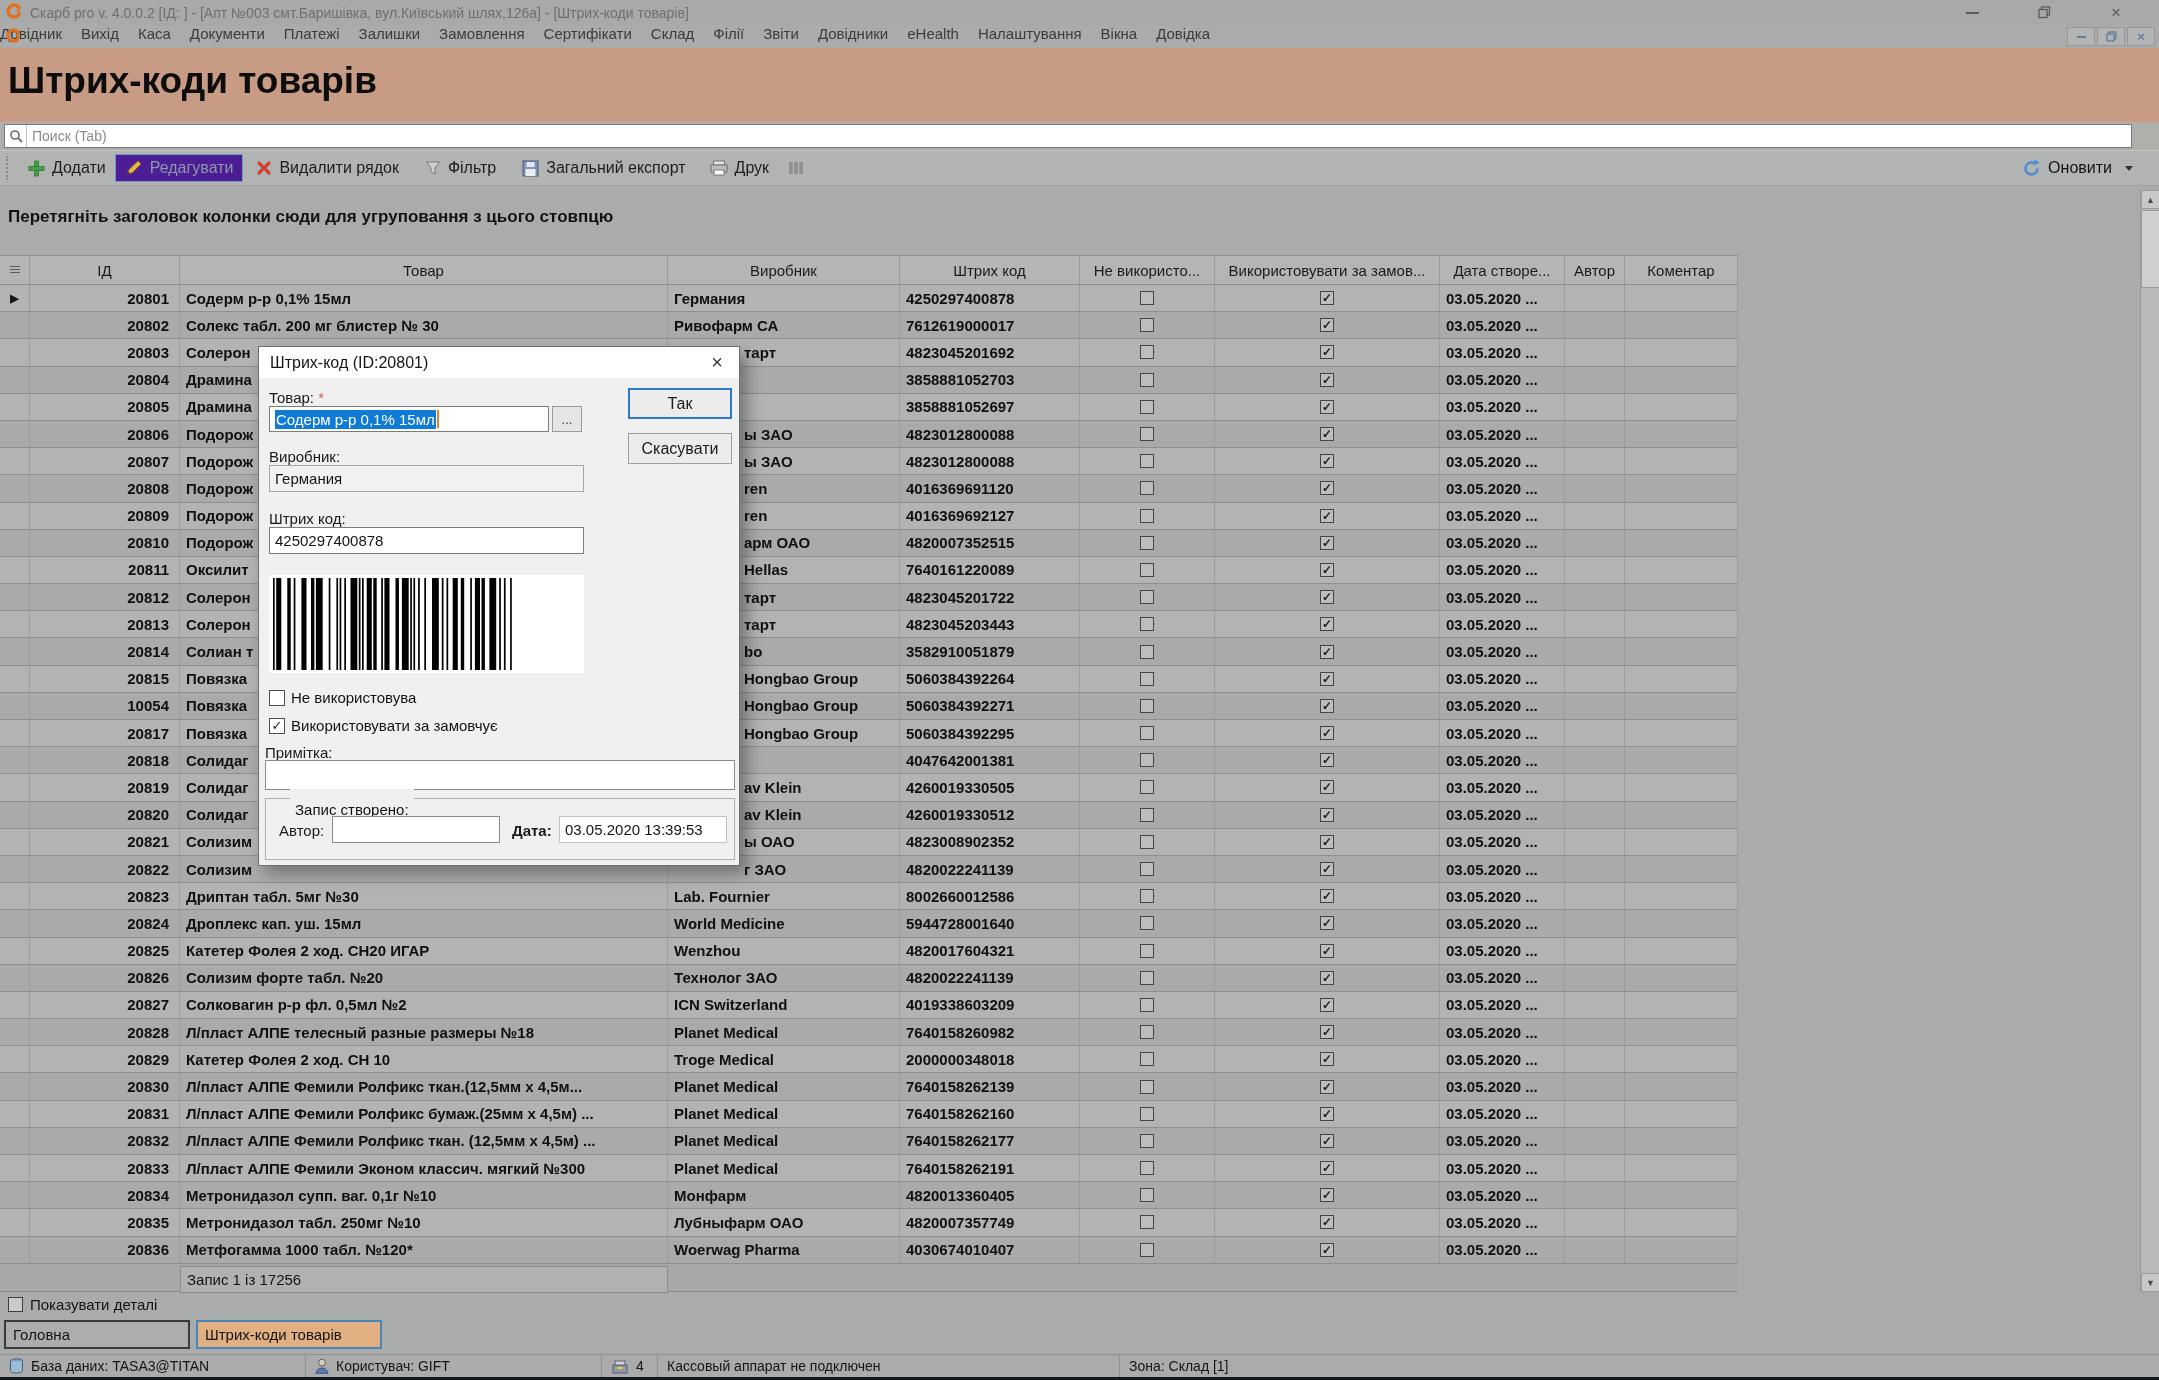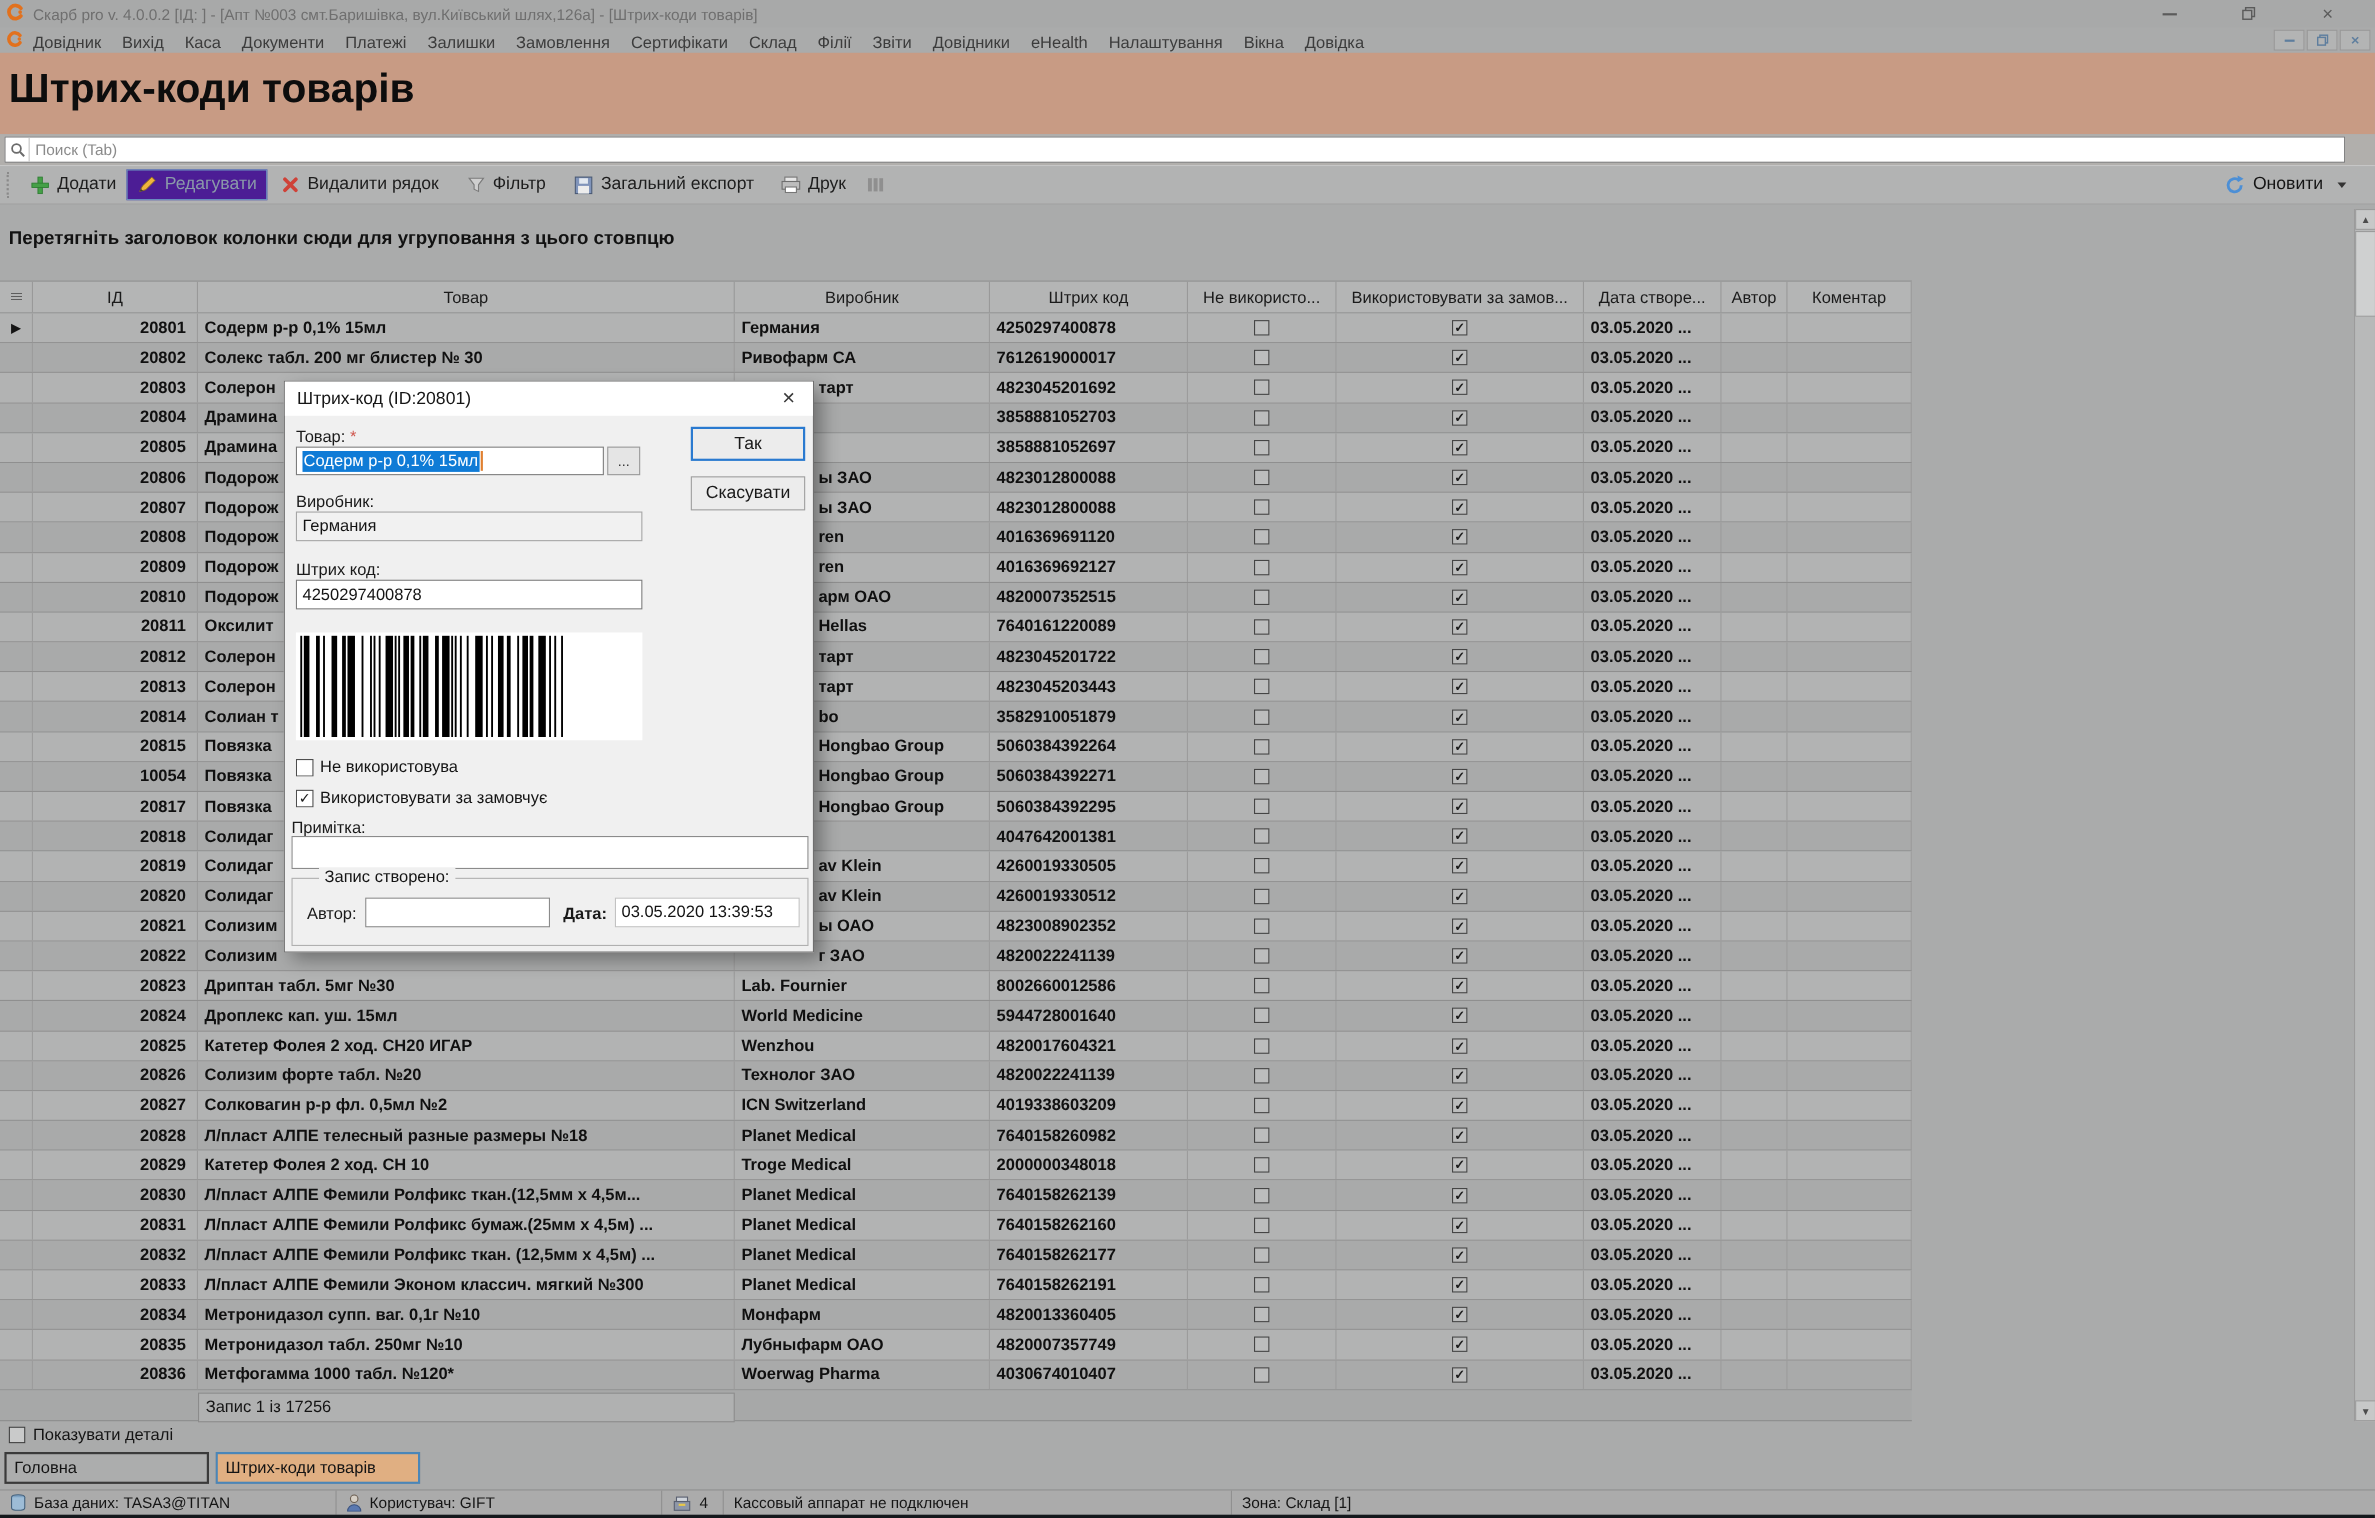--- a/index.html
+++ b/index.html
@@ -10,21 +10,21 @@
   }
   
   .titlebar { position:absolute; top:0; left:0; width:100%; height:25px;
     display:flex; align-items:center; gap:8px; padding-left:6px;
     color:#6f6f6f; font-size:14px; background:#a8a9a9; }
   .win-controls { position:absolute; right:30px; top:0; height:25px; display:flex; gap:46px; align-items:center; }
   .wc { width:26px; height:20px; display:flex; align-items:center; justify-content:center; color:#5b5b5b; font-size:17px; }
   .wc .min { display:block; width:13px; height:2px; background:#5b5b5b; }
   
   .menubar { position:absolute; top:25px; left:0; width:100%; height:23px;
-    display:flex; align-items:flex-end; gap:19px; padding-left:30px; font-size:15px; color:#3c3c3c; }
+    display:flex; align-items:flex-start; gap:19px; font-size:15px; color:#3c3c3c; }
   .menubar .applogo { position:absolute; left:6px; top:3px; }
   .mitem { white-space:nowrap; }
   .mdi-controls { position:absolute; right:4px; top:2px; display:flex; gap:2px; }
   .mdib { width:28px; height:19px; background:#b3b4b4; border:1px solid #989898;
     display:flex; align-items:center; justify-content:center; color:#5e7e9e; font-size:13px; }
   .mdib .min { display:block; width:9px; height:2px; background:#5e7e9e; }
   
   .pageheader { position:absolute; top:48px; left:0; width:100%; height:74px; background:#c89b84; }
   .pageheader h1 { margin:0; padding:12px 0 0 8px; font-size:37px; font-weight:bold; color:#0d0d0d; }
   
@@ -100,21 +100,21 @@
   .dbtn.default { border:2px solid #2a7ad0; }
   .browse { position:absolute; background:#e5e5e5; border:1px solid #9a9a9a; display:flex; align-items:center;
     justify-content:center; font-size:13px; color:#333; }
   .barcode { position:absolute; left:10px; top:228px; width:315px; height:98px; background:#fff; }
   .barcode svg { display:block; }
   .dcb { position:absolute; display:flex; align-items:center; gap:6px; white-space:nowrap; overflow:hidden; }
   .dcbbox { width:16px; height:16px; border:1px solid #4e4e4e; background:#fff; display:flex; align-items:center;
     justify-content:center; font-size:13px; color:#1a1a1a; flex:0 0 auto; }
   .dinput { position:absolute; background:#fff; border:1px solid #8b8b8b; font-family:inherit; font-size:15px; padding-left:5px; outline:none; }
   .groupbox { position:absolute; left:6px; top:451px; width:470px; height:62px; border:1px solid #b0b0b0; }
-  .grouplegend { position:absolute; top:-10px; left:24px; background:#f0f0f0; padding:0 5px; font-size:15px; }
+  .grouplegend { position:absolute; top:-10px; left:24px; background:#f0f0f0; padding:12px 5px; font-size:15px; }
 </style>
 </head>
 <body>
 
 <div class="titlebar">
   <span>
     <svg width="16" height="16" viewBox="0 0 16 16">
         <path d="M13 4.5 A6 6 0 1 0 13 11.5" fill="none" stroke="#e2711d" stroke-width="3.4" stroke-linecap="round"></path>
         <circle cx="12.3" cy="8" r="1.7" fill="#e2711d"></circle>
       </svg>

